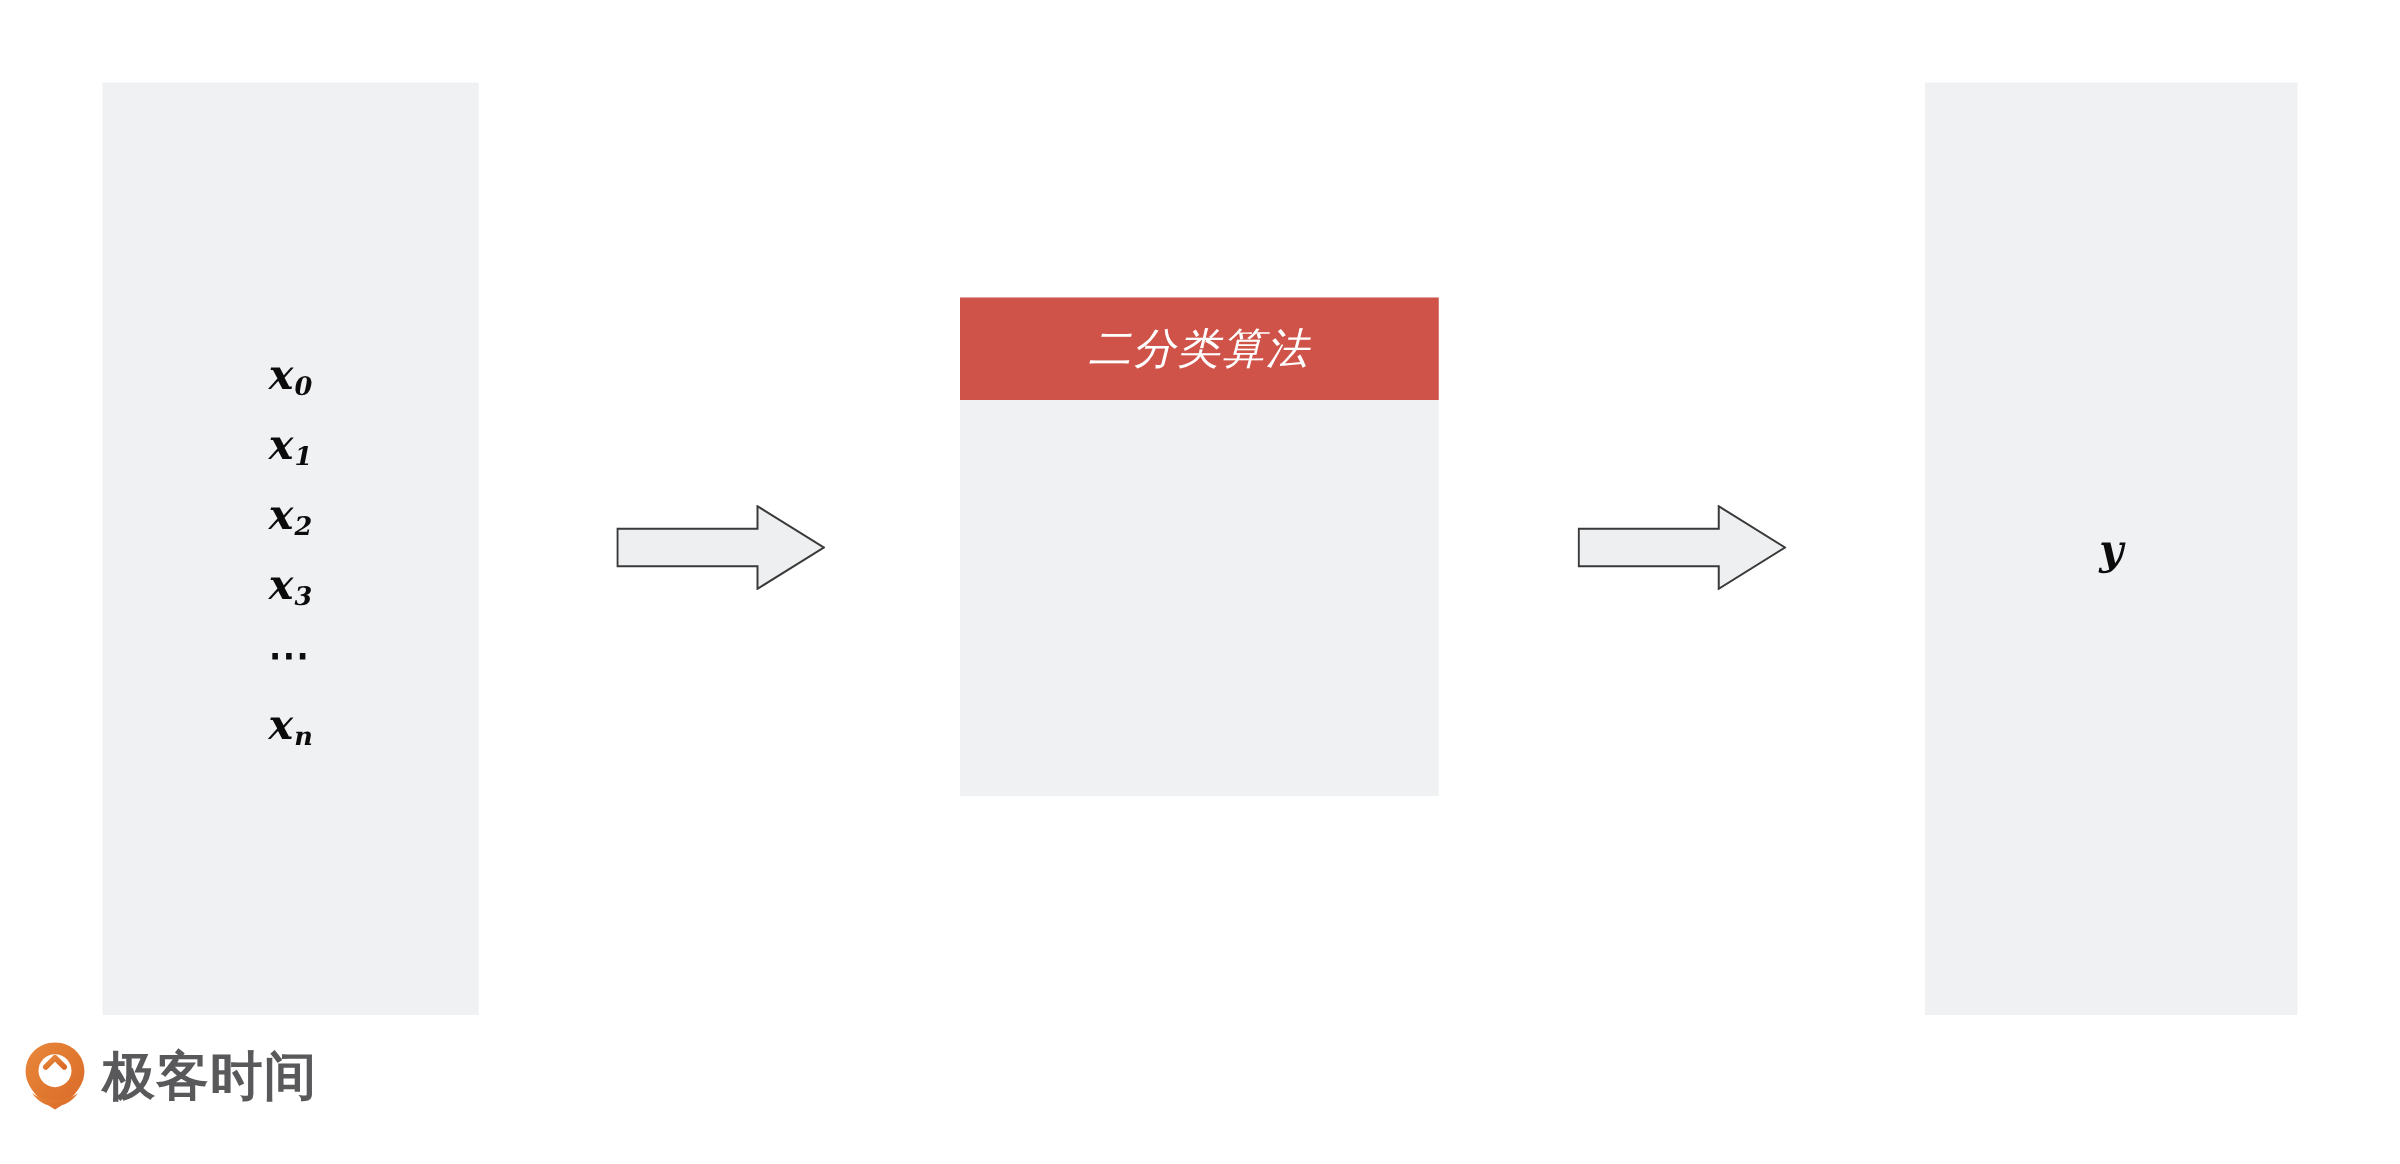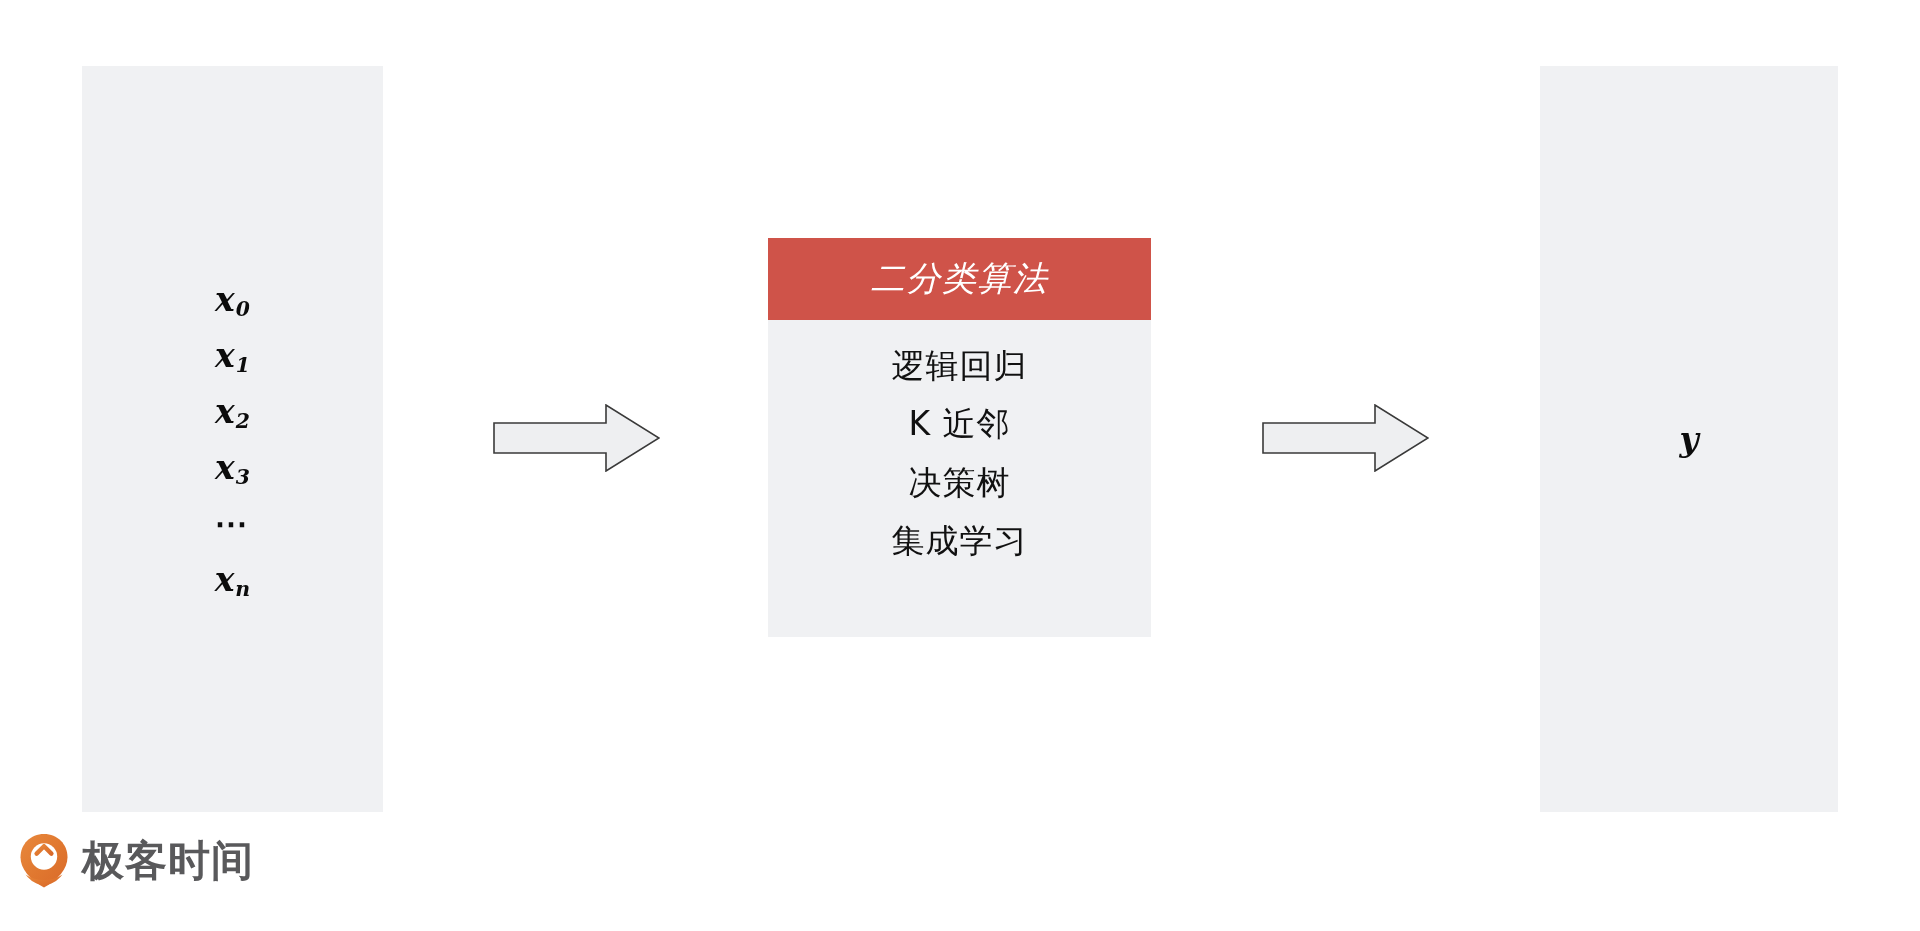--- a/index.html
+++ b/index.html
@@ -175,26 +175,20 @@
 
 <div id="arrow-input-to-model" class="arrow">
   <svg width="167" height="68" viewBox="0 0 167 68" xmlns="http://www.w3.org/2000/svg">
     <polygon points="1,19 113,19 113,1 166,34 113,67 113,49 1,49" fill="#eeeff1" stroke="#3a3a3a" stroke-width="1.6" stroke-linejoin="miter"></polygon>
   </svg>
 </div>
 
 <div id="algo-card">
   <div id="algo-card-header">
     <span class="title">二分类算法</span>
-  </div>
-  <div id="algo-card-body">
-    <div class="algo-item">逻辑回归</div>
-    <div class="algo-item">K 近邻</div>
-    <div class="algo-item">决策树</div>
-    <div class="algo-item">集成学习</div>
   </div>
 </div>
 
 <div id="arrow-model-to-output" class="arrow">
   <svg width="167" height="68" viewBox="0 0 167 68" xmlns="http://www.w3.org/2000/svg">
     <polygon points="1,19 113,19 113,1 166,34 113,67 113,49 1,49" fill="#eeeff1" stroke="#3a3a3a" stroke-width="1.6" stroke-linejoin="miter"></polygon>
   </svg>
 </div>
 
 <div id="output-panel" class="panel">

